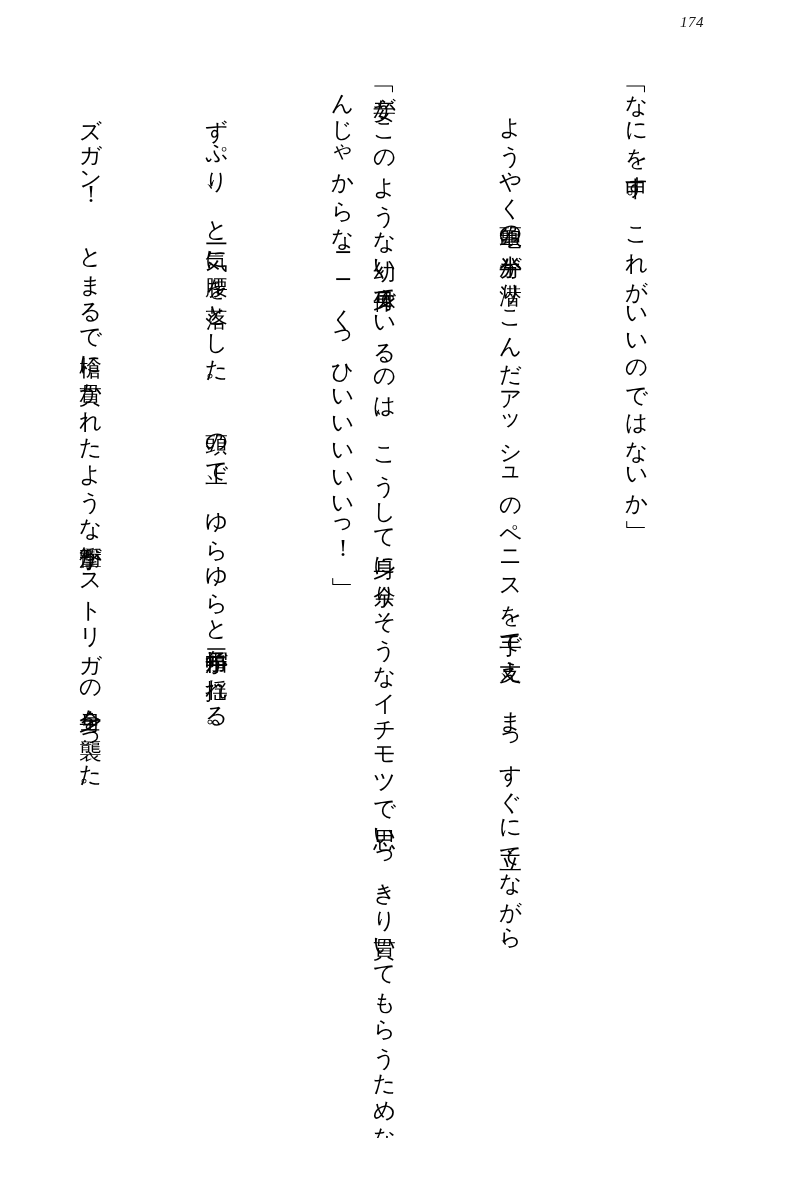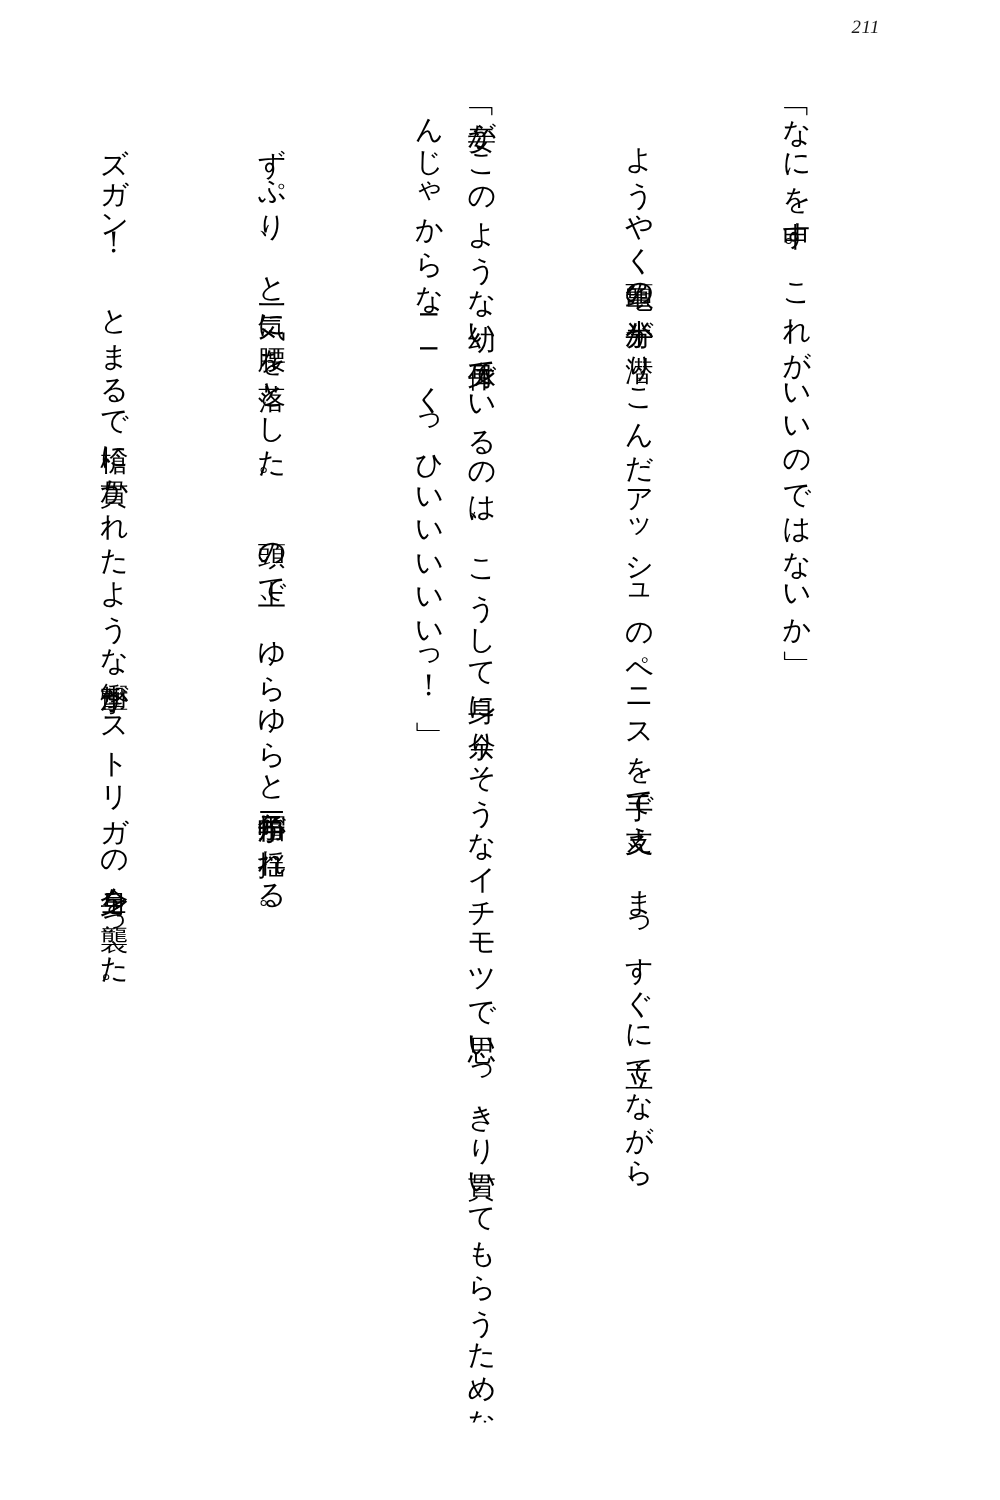--- a/index.html
+++ b/index.html
@@ -54,21 +54,21 @@
   }
   .body-text p + p {
     margin-right: 0;
   }
 </style>
 </head>
 <body>
 
 <div class="page">
 
-  <div class="page-number">211</div>
+  <div class="page-number">174</div>
 
   <div class="body-text">
     <p>「なにを申す。これがいいのではないか」</p>
     <p>　ようやく亀頭の半分が潜りこんだアッシュのペニスを手で支え、まっすぐに立てながら、</p>
     <p>「妾がこのような幼い身体でいるのは、こうして身に余りそうなイチモツで思いっきり貫いてもらうためなんじゃからな──くっひいいいいいっ!」</p>
     <p>　ずぷり、と一気に腰を落とした。　頭の上で、ゆらゆらと三角帽子が揺れる。</p>
     <p>　ズガン!　とまるで槍に貫かれたような衝撃がストリガの全身を襲った。</p>
     
     
     

